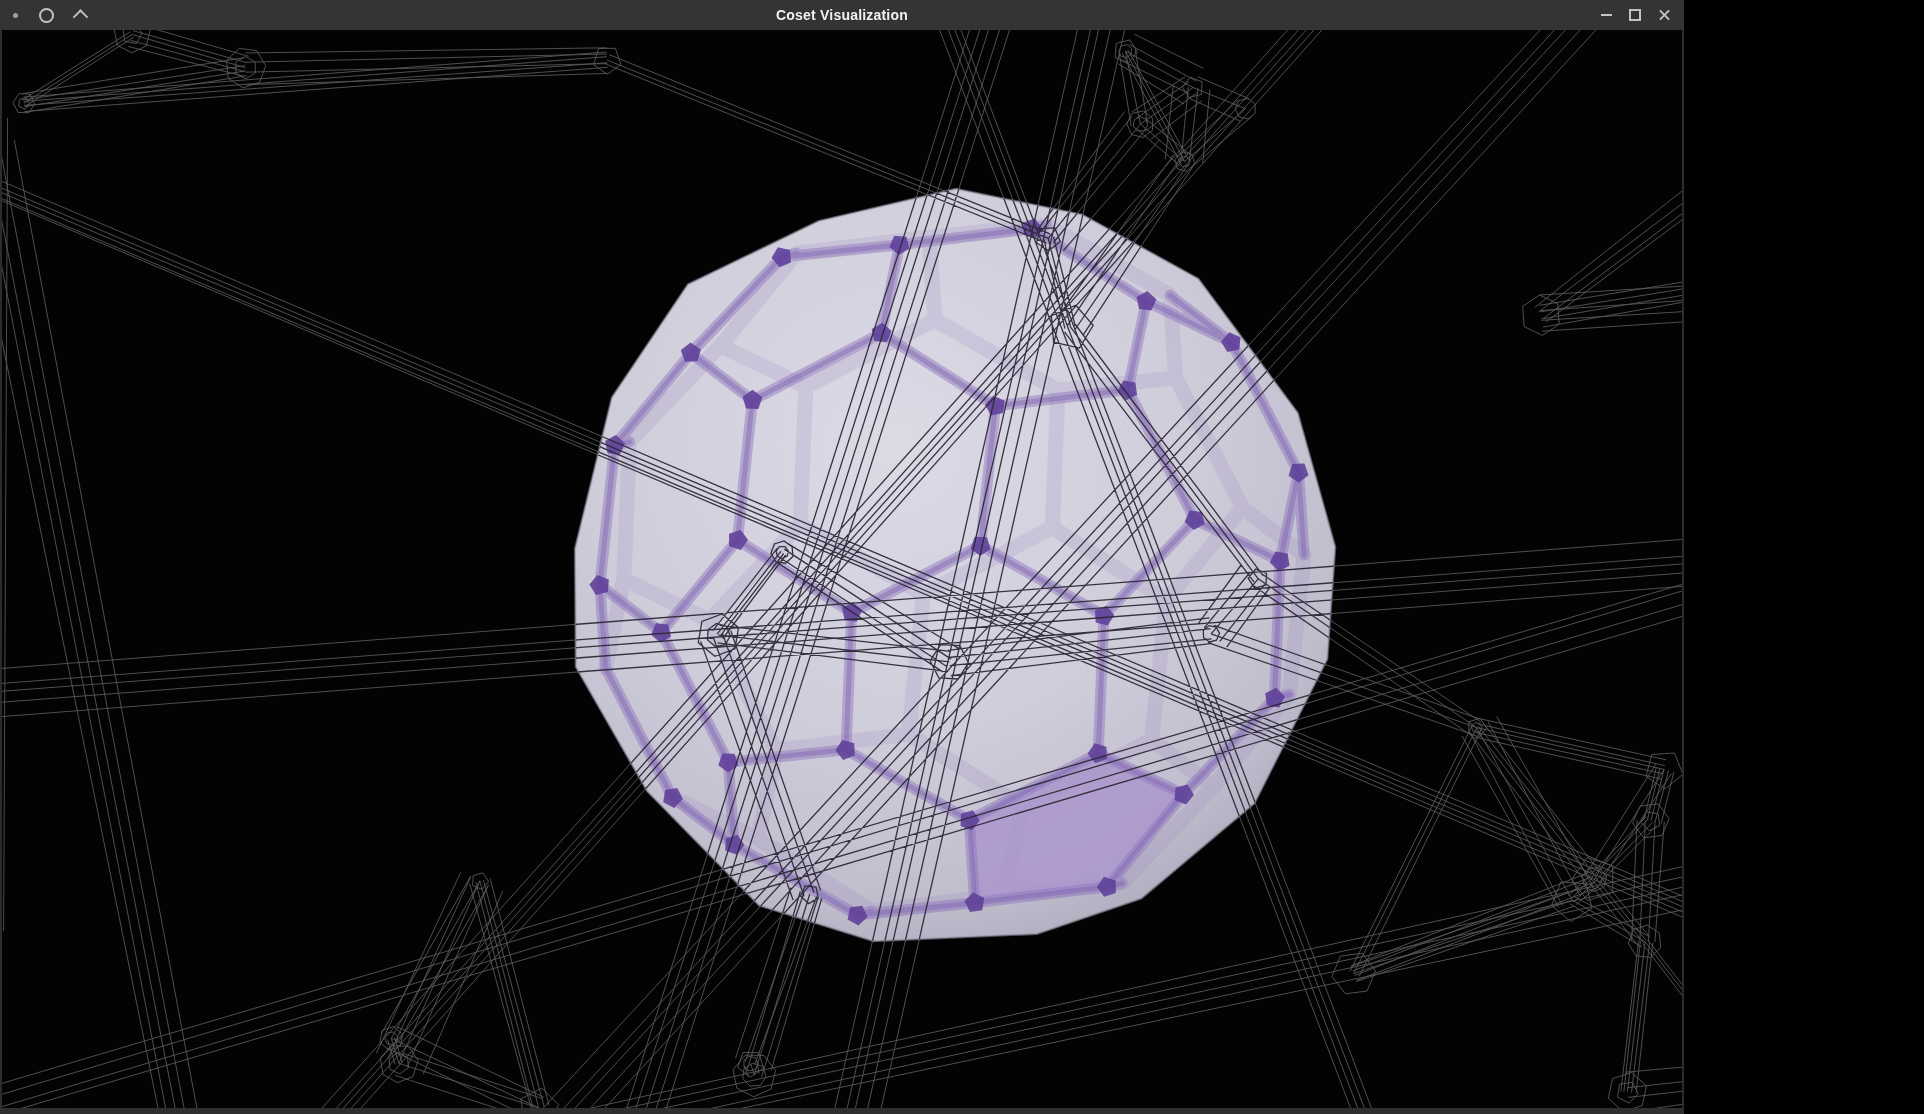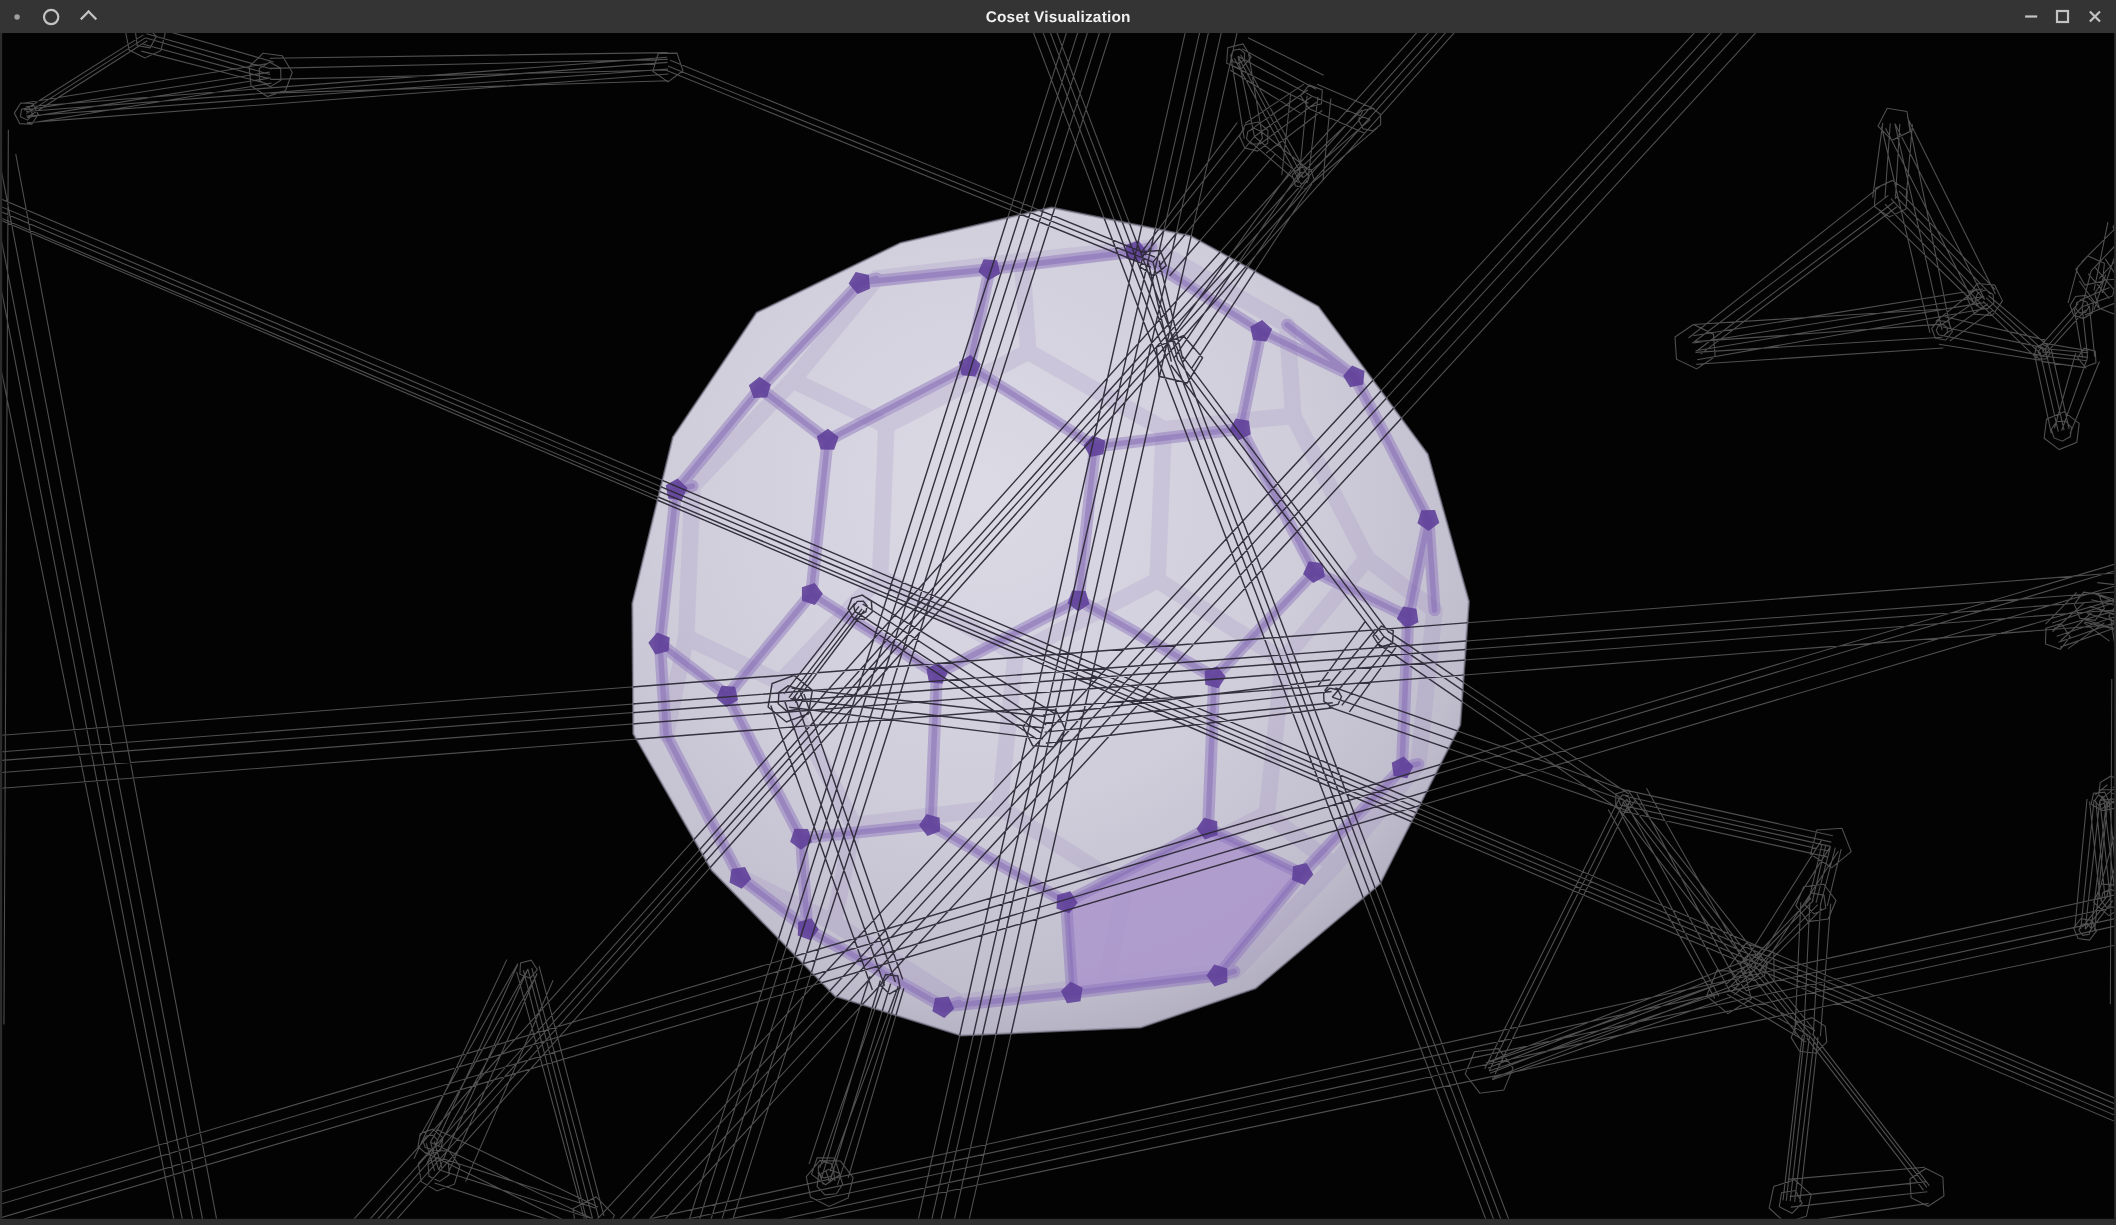--- a/index.html
+++ b/index.html
@@ -1,17 +1,17 @@
 <!DOCTYPE html>
 <html style="--titlebar: #343434; --title-text: #f1f1f1; --icon: #c3c3c3; --frame-side: #2c2c2c; --frame-bottom: #2f2f2f; --vp-bg: #030303;"><head>
 <meta charset="utf-8">
 <style>
   html,body{margin:0;padding:0;background:#000;}
   .window{
-    position:relative;width:1924px;height:1114px;overflow:hidden;
+    position:relative;width:1684px;height:1114px;overflow:hidden;
     background:var(--vp-bg,#030303);
     font-family:"Liberation Sans","DejaVu Sans",sans-serif;
   }
   
   .titlebar{
     position:absolute;top:0;left:0;width:100%;height:30px;
     background:var(--titlebar,#343434);
     display:flex;align-items:center;justify-content:center;z-index:6;
   }
   .titlebar .title{

